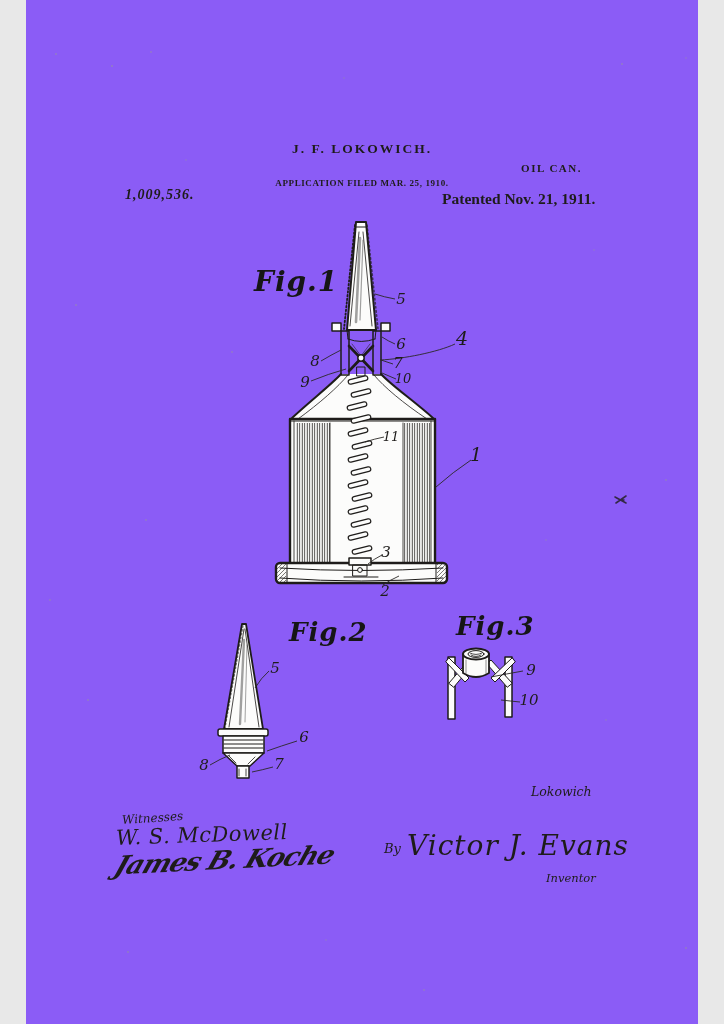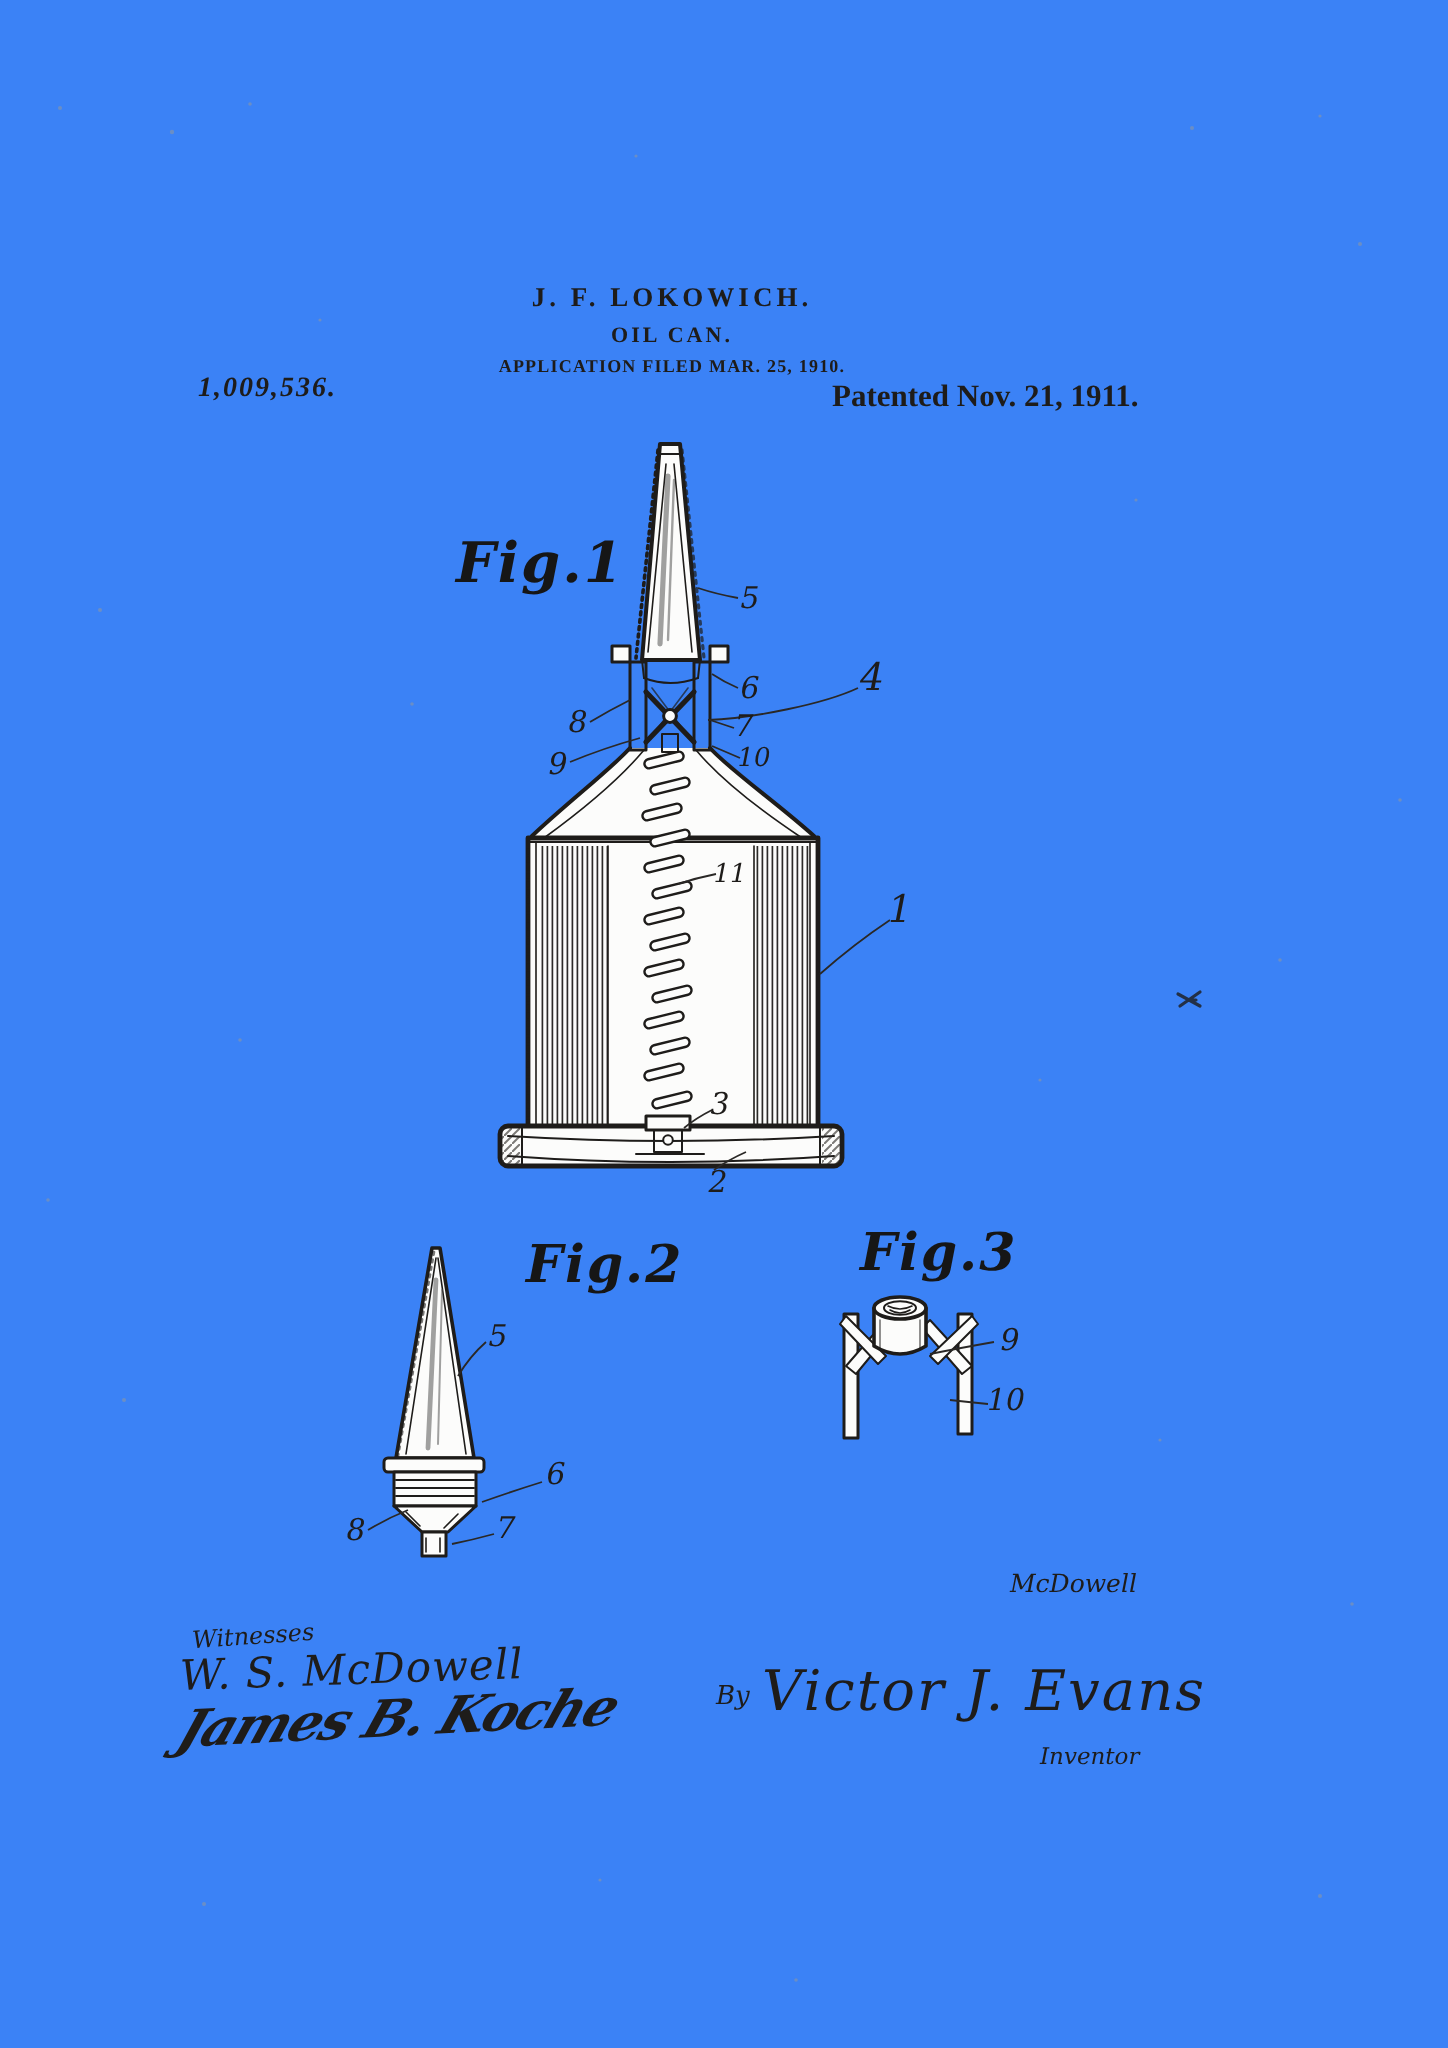--- a/index.html
+++ b/index.html
@@ -1,25 +1,25 @@
 <!DOCTYPE html>
 <html><head>
 <meta charset="utf-8">
 <style>
   html,body{margin:0;padding:0;background:#e8e8e8;}
   .page{
-    position:relative;width:724px;height:1024px;margin:0 auto;
-    background:#3b82f6;overflow:hidden;
+    position:relative;width:672px;height:1024px;margin:0 auto;
+    background:#8b5cf6;overflow:hidden;
     font-family:"Liberation Serif",serif;color:#1e1c1a;
   }
   .abs{position:absolute;}
   
   .hdr-center{left:116px;top:0;width:440px;text-align:center;}
   .hdr-name{margin-top:141px;font-size:13.5px;font-weight:bold;letter-spacing:2px;}
-  .hdr-title{margin-top:5px;font-size:11px;font-weight:bold;letter-spacing:1.5px;}
+  .hdr-title{margin-top:5px;font-size:11px;font-weight:bold;letter-spacing:1.5px;text-align:right;}
   .hdr-filed{margin-top:4px;font-size:9px;font-weight:bold;letter-spacing:0.6px;}
   .patent-number{left:99px;top:187px;font-size:14px;font-weight:bold;letter-spacing:1px;font-style:italic;}
   .patent-date{left:416px;top:190px;font-size:15.5px;font-weight:bold;}
   
   .ink{stroke:#1e1c1a;fill:none;stroke-linecap:round;stroke-linejoin:round;}
   .fillw{fill:#fcfcfb;}
   .s25{stroke-width:2.4;} .s2{stroke-width:2;} .s15{stroke-width:1.5;}
   .s1{stroke-width:1;} .s08{stroke-width:0.8;}
   .leader{stroke:#2a2826;stroke-width:0.9;fill:none;}
   .shade{stroke:#555;opacity:.55;}
@@ -244,18 +244,18 @@
       <text x="430" y="635" class="figcap-sm">Fig.3</text>
       <text x="505" y="675" class="ref">9</text>
       <text x="503" y="705" class="ref">10</text>
     </g>
   </svg>
 
   <div class="abs script witnesses-label">Witnesses</div>
   <div class="abs script witness1">W. S. McDowell</div>
   <div class="abs script witness2">James B. Koche</div>
 
-  <div class="abs script inventor-label">McDowell</div>
+  <div class="abs script inventor-label">Lokowich</div>
   <div class="abs script by-label">By</div>
   <div class="abs script attorney-sig">Victor J. Evans</div>
   <div class="abs script attorney-label">Inventor</div>
 
 </div>
 
 </body></html>

